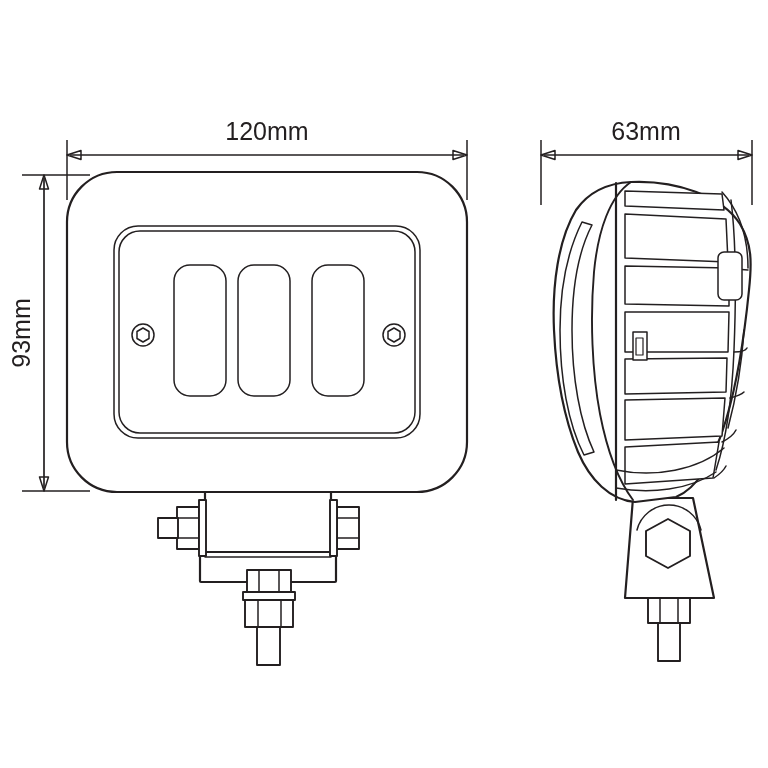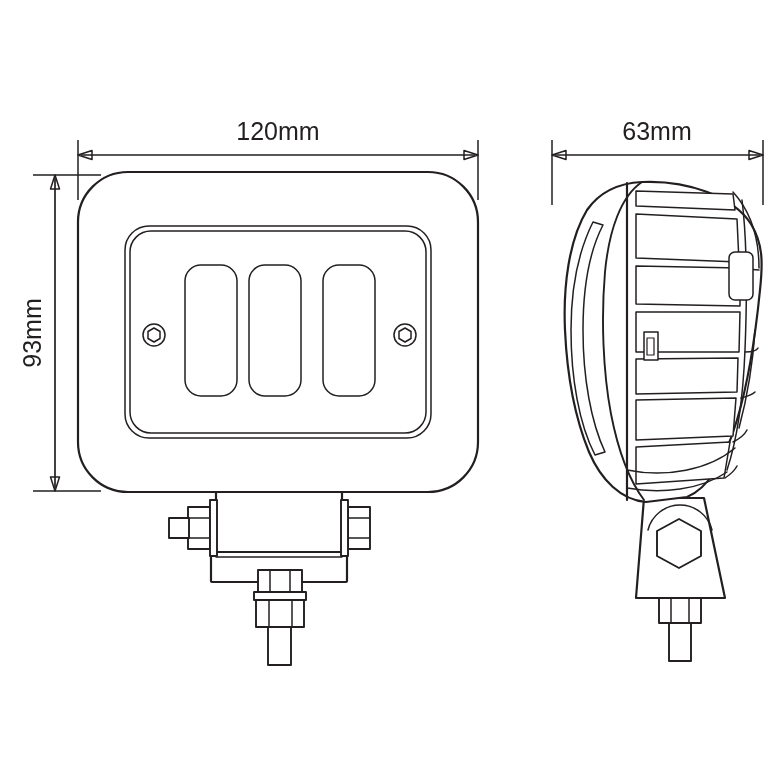--- a/index.html
+++ b/index.html
@@ -11,21 +11,20 @@
     width: 768px;
     height: 768px;
     font-family: "Liberation Sans", sans-serif;
     overflow: hidden;
   }
   #drawing-root {
     position: relative;
     width: 676px;
     height: 768px;
     background: #ffffff;
-    padding-left: 11px;
   }
   svg.tech-drawing {
     display: block;
     width: 768px;
     height: 768px;
   }
   .ln {
     fill: none;
     stroke: #231f20;
     stroke-linecap: round;

